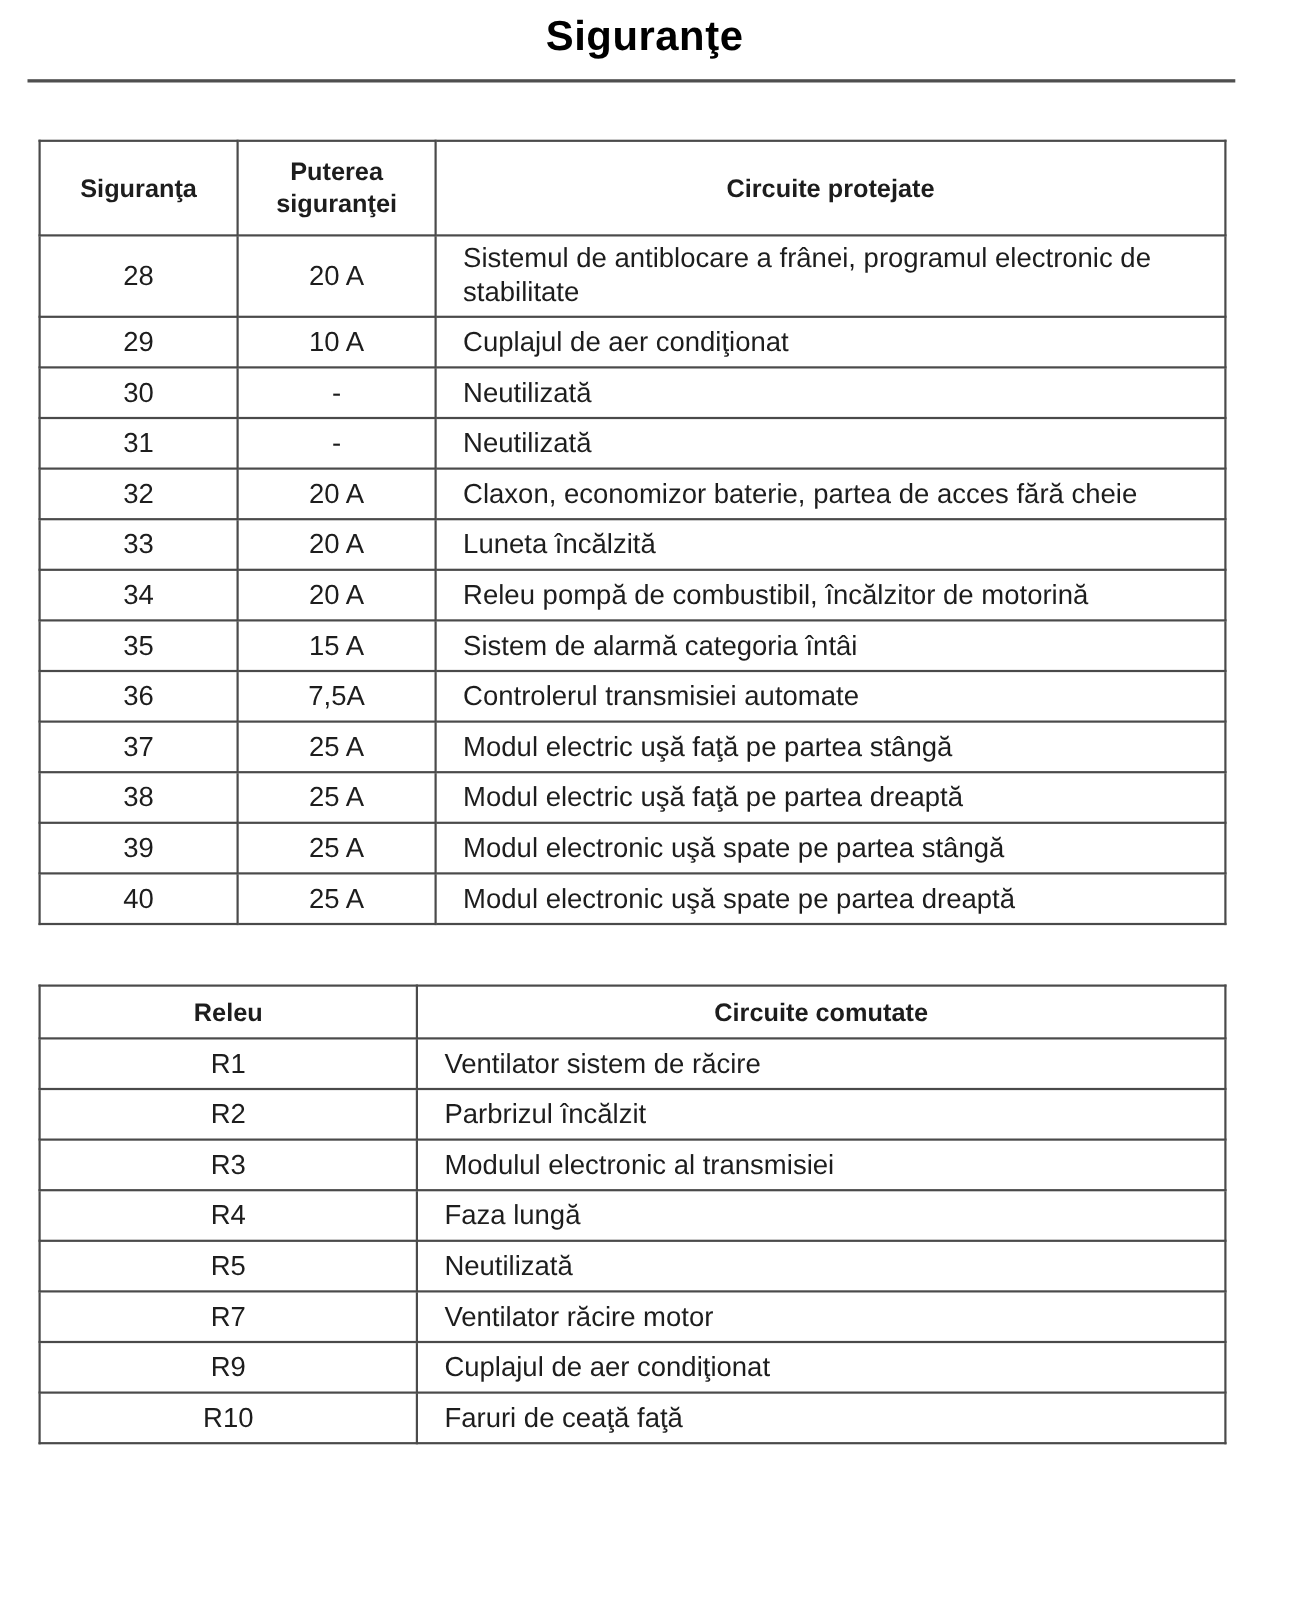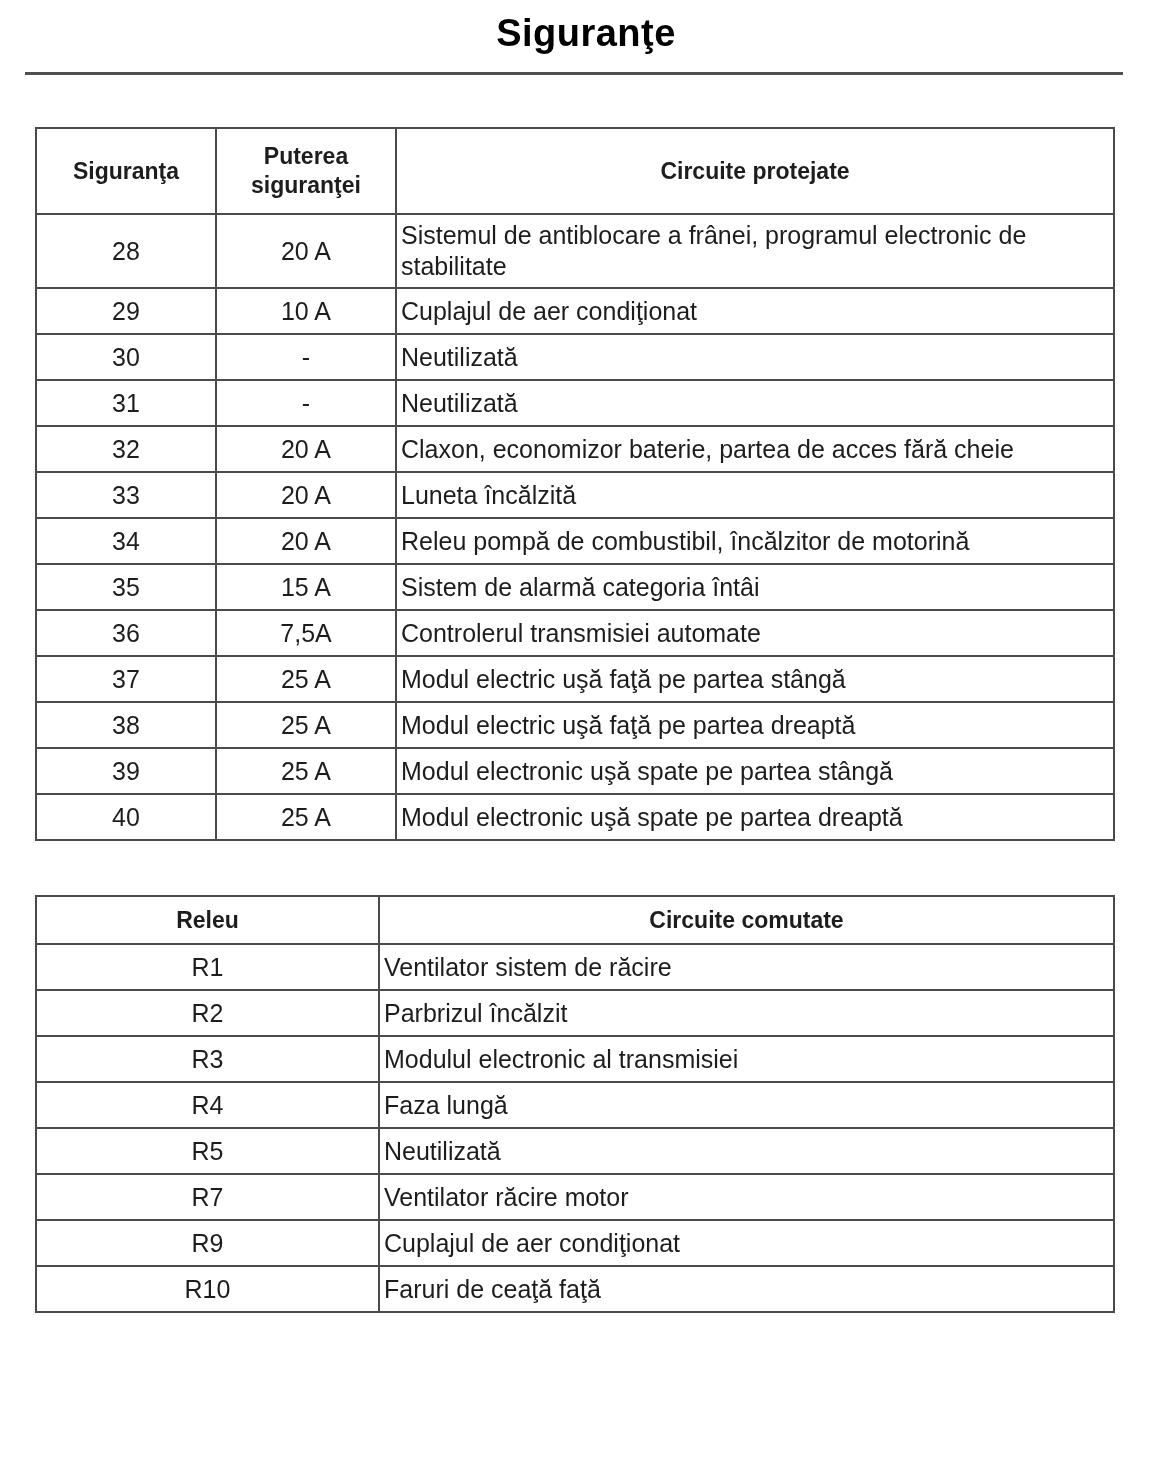--- a/index.html
+++ b/index.html
@@ -44,21 +44,21 @@
     overflow: hidden;
   }
   th {
     font-size: 23px;
     font-weight: bold;
     text-align: center;
     line-height: 1.25;
     padding: 4px 6px;
   }
   td.center { text-align: center; padding: 2px 6px; }
-  td.left   { text-align: left; padding: 4px 4px; line-height: 31px; }
+  td.left   { text-align: left; padding: 4px 24px; line-height: 31px; }
 
   .fuse-table { margin-top: 52px; }
   .fuse-table thead tr { height: 86px; }
   .fuse-table tbody tr { height: 46px; }
   .fuse-table tbody tr.tall { height: 74px; }
 
   .relay-table { margin-top: 54px; }
   .relay-table thead tr { height: 48px; }
   .relay-table tbody tr { height: 46px; }
 </style>

